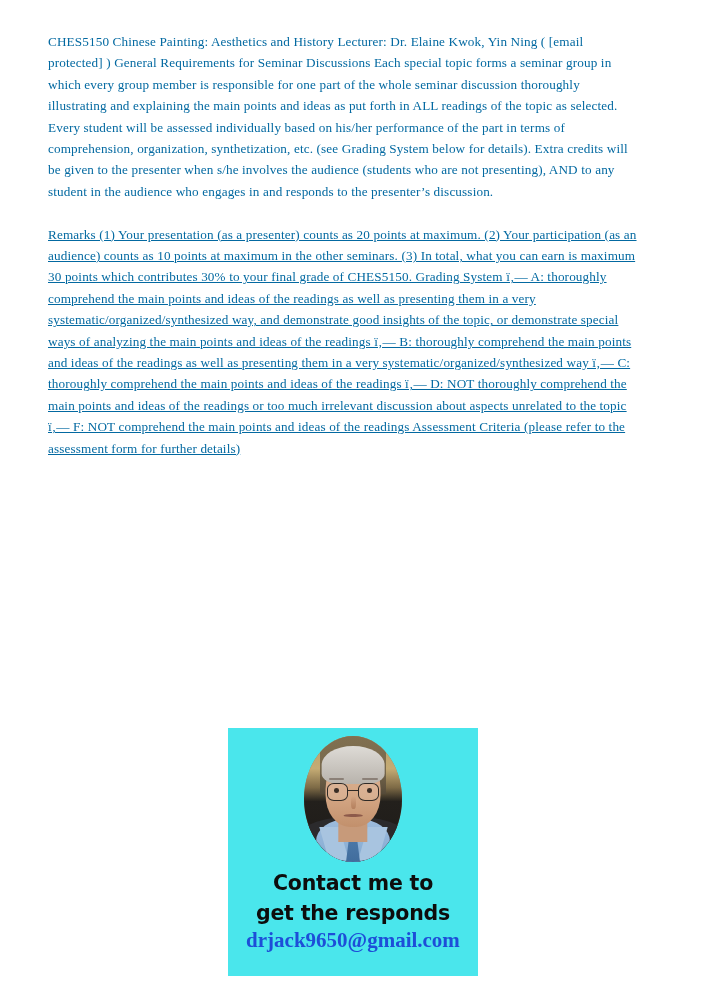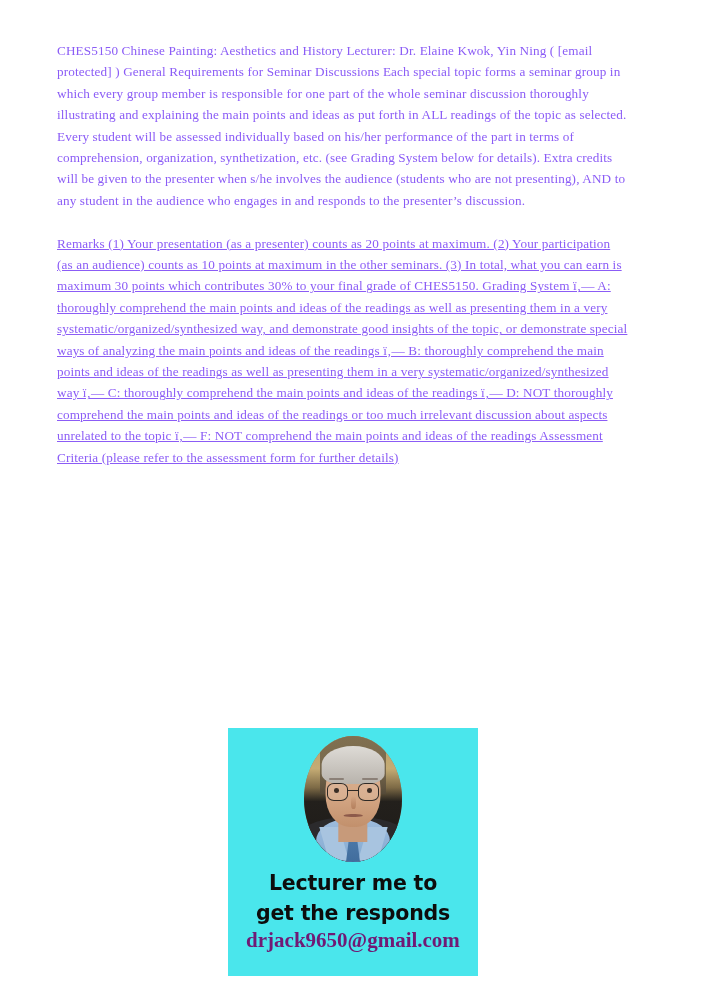--- a/index.html
+++ b/index.html
@@ -29,22 +29,22 @@
     left: 48px;
     top: 31px;
     width: 589px;
   }
 
   .para {
     font-family: "Liberation Serif", "DejaVu Serif", serif;
     font-size: 13.2px;
     line-height: 21.4px;
     text-align: left;
-    color: #8b5cf6;
-    margin: 9px;
+    color: #0369a1;
+    margin: 0;
     letter-spacing: 0.01em;
   }
   .para + .para {
     margin-top: 21.4px;
     text-decoration: underline;
   }
 
   
   .contact-card {
     position: absolute;
@@ -225,21 +225,21 @@
   .card-email {
     position: absolute;
     left: 0;
     right: 0;
     top: 199px;
     text-align: center;
     font-family: "Liberation Serif", "DejaVu Serif", serif;
     font-weight: bold;
     font-size: 21px;
     line-height: 26px;
-    color: #701a75;
+    color: #1d4ed8;
   }
 </style>
 </head>
 <body>
 
 <div class="page">
 
   <div class="doc-body">
     <p class="para">CHES5150 Chinese Painting: Aesthetics and History Lecturer: Dr. Elaine Kwok, Yin Ning ( [email protected] ) General Requirements for Seminar Discussions Each special topic forms a seminar group in which every group member is responsible for one part of the whole seminar discussion thoroughly illustrating and explaining the main points and ideas as put forth in ALL readings of the topic as selected. Every student will be assessed individually based on his/her performance of the part in terms of comprehension, organization, synthetization, etc. (see Grading System below for details). Extra credits will be given to the presenter when s/he involves the audience (students who are not presenting), AND to any student in the audience who engages in and responds to the presenter’s discussion.</p>
     <p class="para">Remarks (1) Your presentation (as a presenter) counts as 20 points at maximum. (2) Your participation (as an audience) counts as 10 points at maximum in the other seminars. (3) In total, what you can earn is maximum 30 points which contributes 30% to your final grade of CHES5150. Grading System ï‚— A: thoroughly comprehend the main points and ideas of the readings as well as presenting them in a very systematic/organized/synthesized way, and demonstrate good insights of the topic, or demonstrate special ways of analyzing the main points and ideas of the readings ï‚— B: thoroughly comprehend the main points and ideas of the readings as well as presenting them in a very systematic/organized/synthesized way ï‚— C: thoroughly comprehend the main points and ideas of the readings ï‚— D: NOT thoroughly comprehend the main points and ideas of the readings or too much irrelevant discussion about aspects unrelated to the topic ï‚— F: NOT comprehend the main points and ideas of the readings Assessment Criteria (please refer to the assessment form for further details)</p>
@@ -263,21 +263,21 @@
       <div class="ph-glass-l"></div>
       <div class="ph-glass-r"></div>
       <div class="ph-bridge"></div>
       <div class="ph-eye-l"></div>
       <div class="ph-eye-r"></div>
       <div class="ph-nose"></div>
       <div class="ph-mouth"></div>
     </div>
 
     <div class="card-heading">
-      <span class="hl">Lecturer me to</span>
+      <span class="hl">Contact me to</span>
       <span class="hl">get the responds</span>
     </div>
 
     <div class="card-email">drjack9650@gmail.com</div>
 
   </div>
 
 </div>
 
 </body></html>

